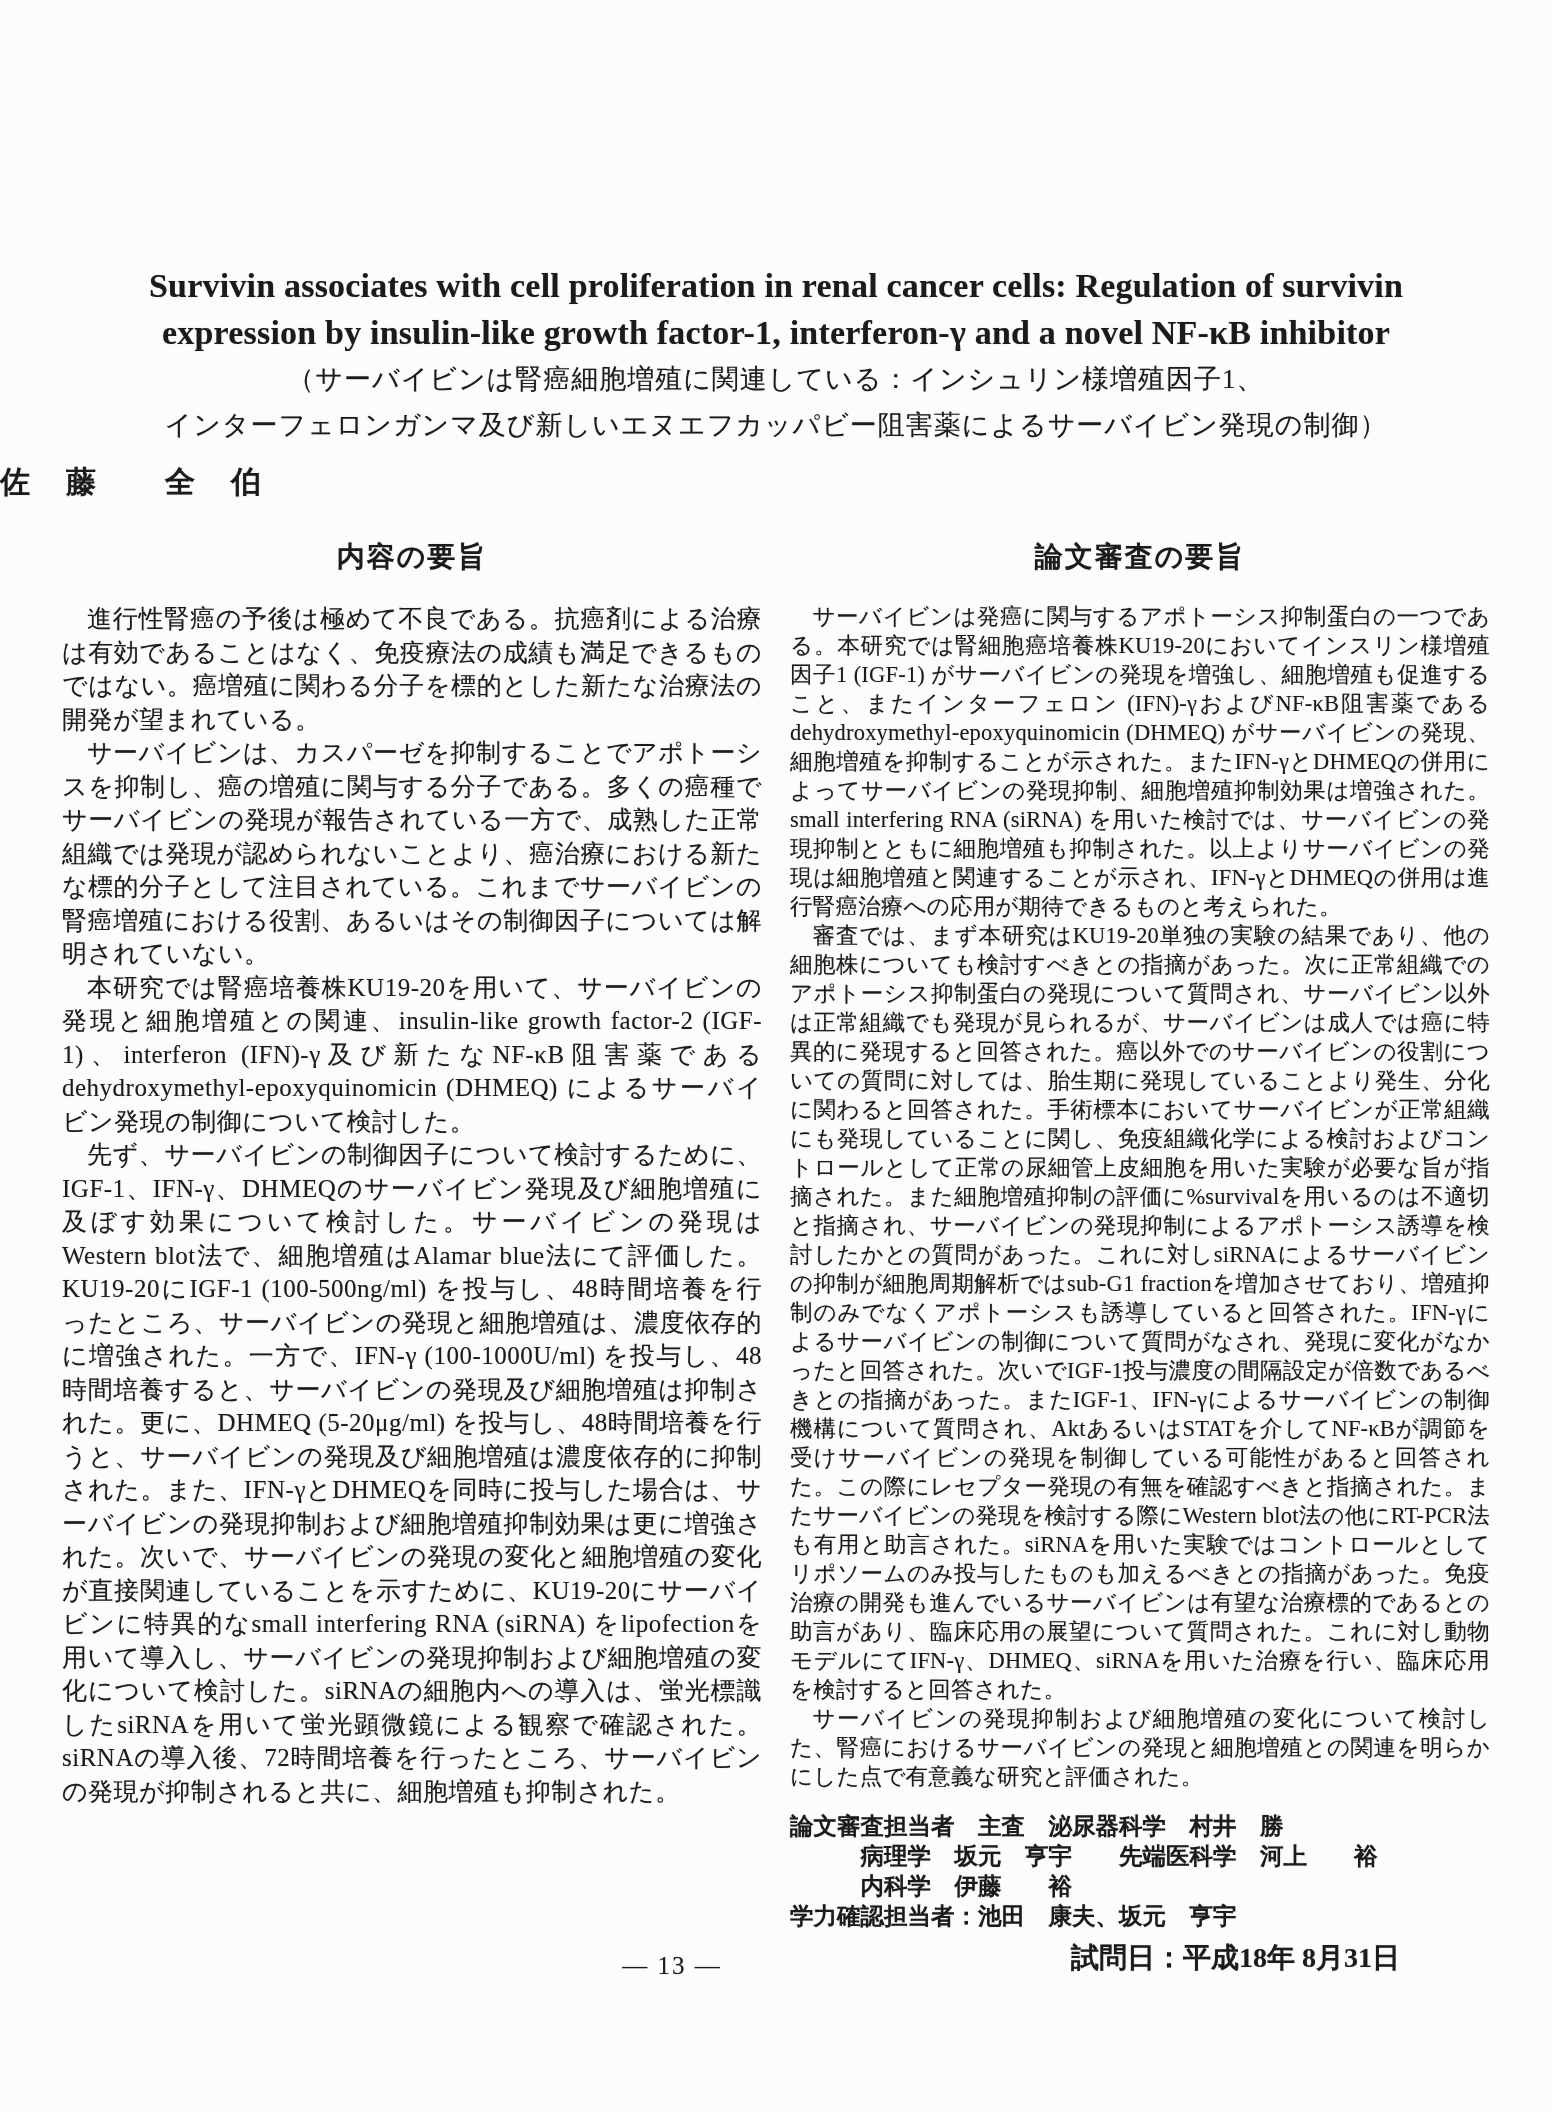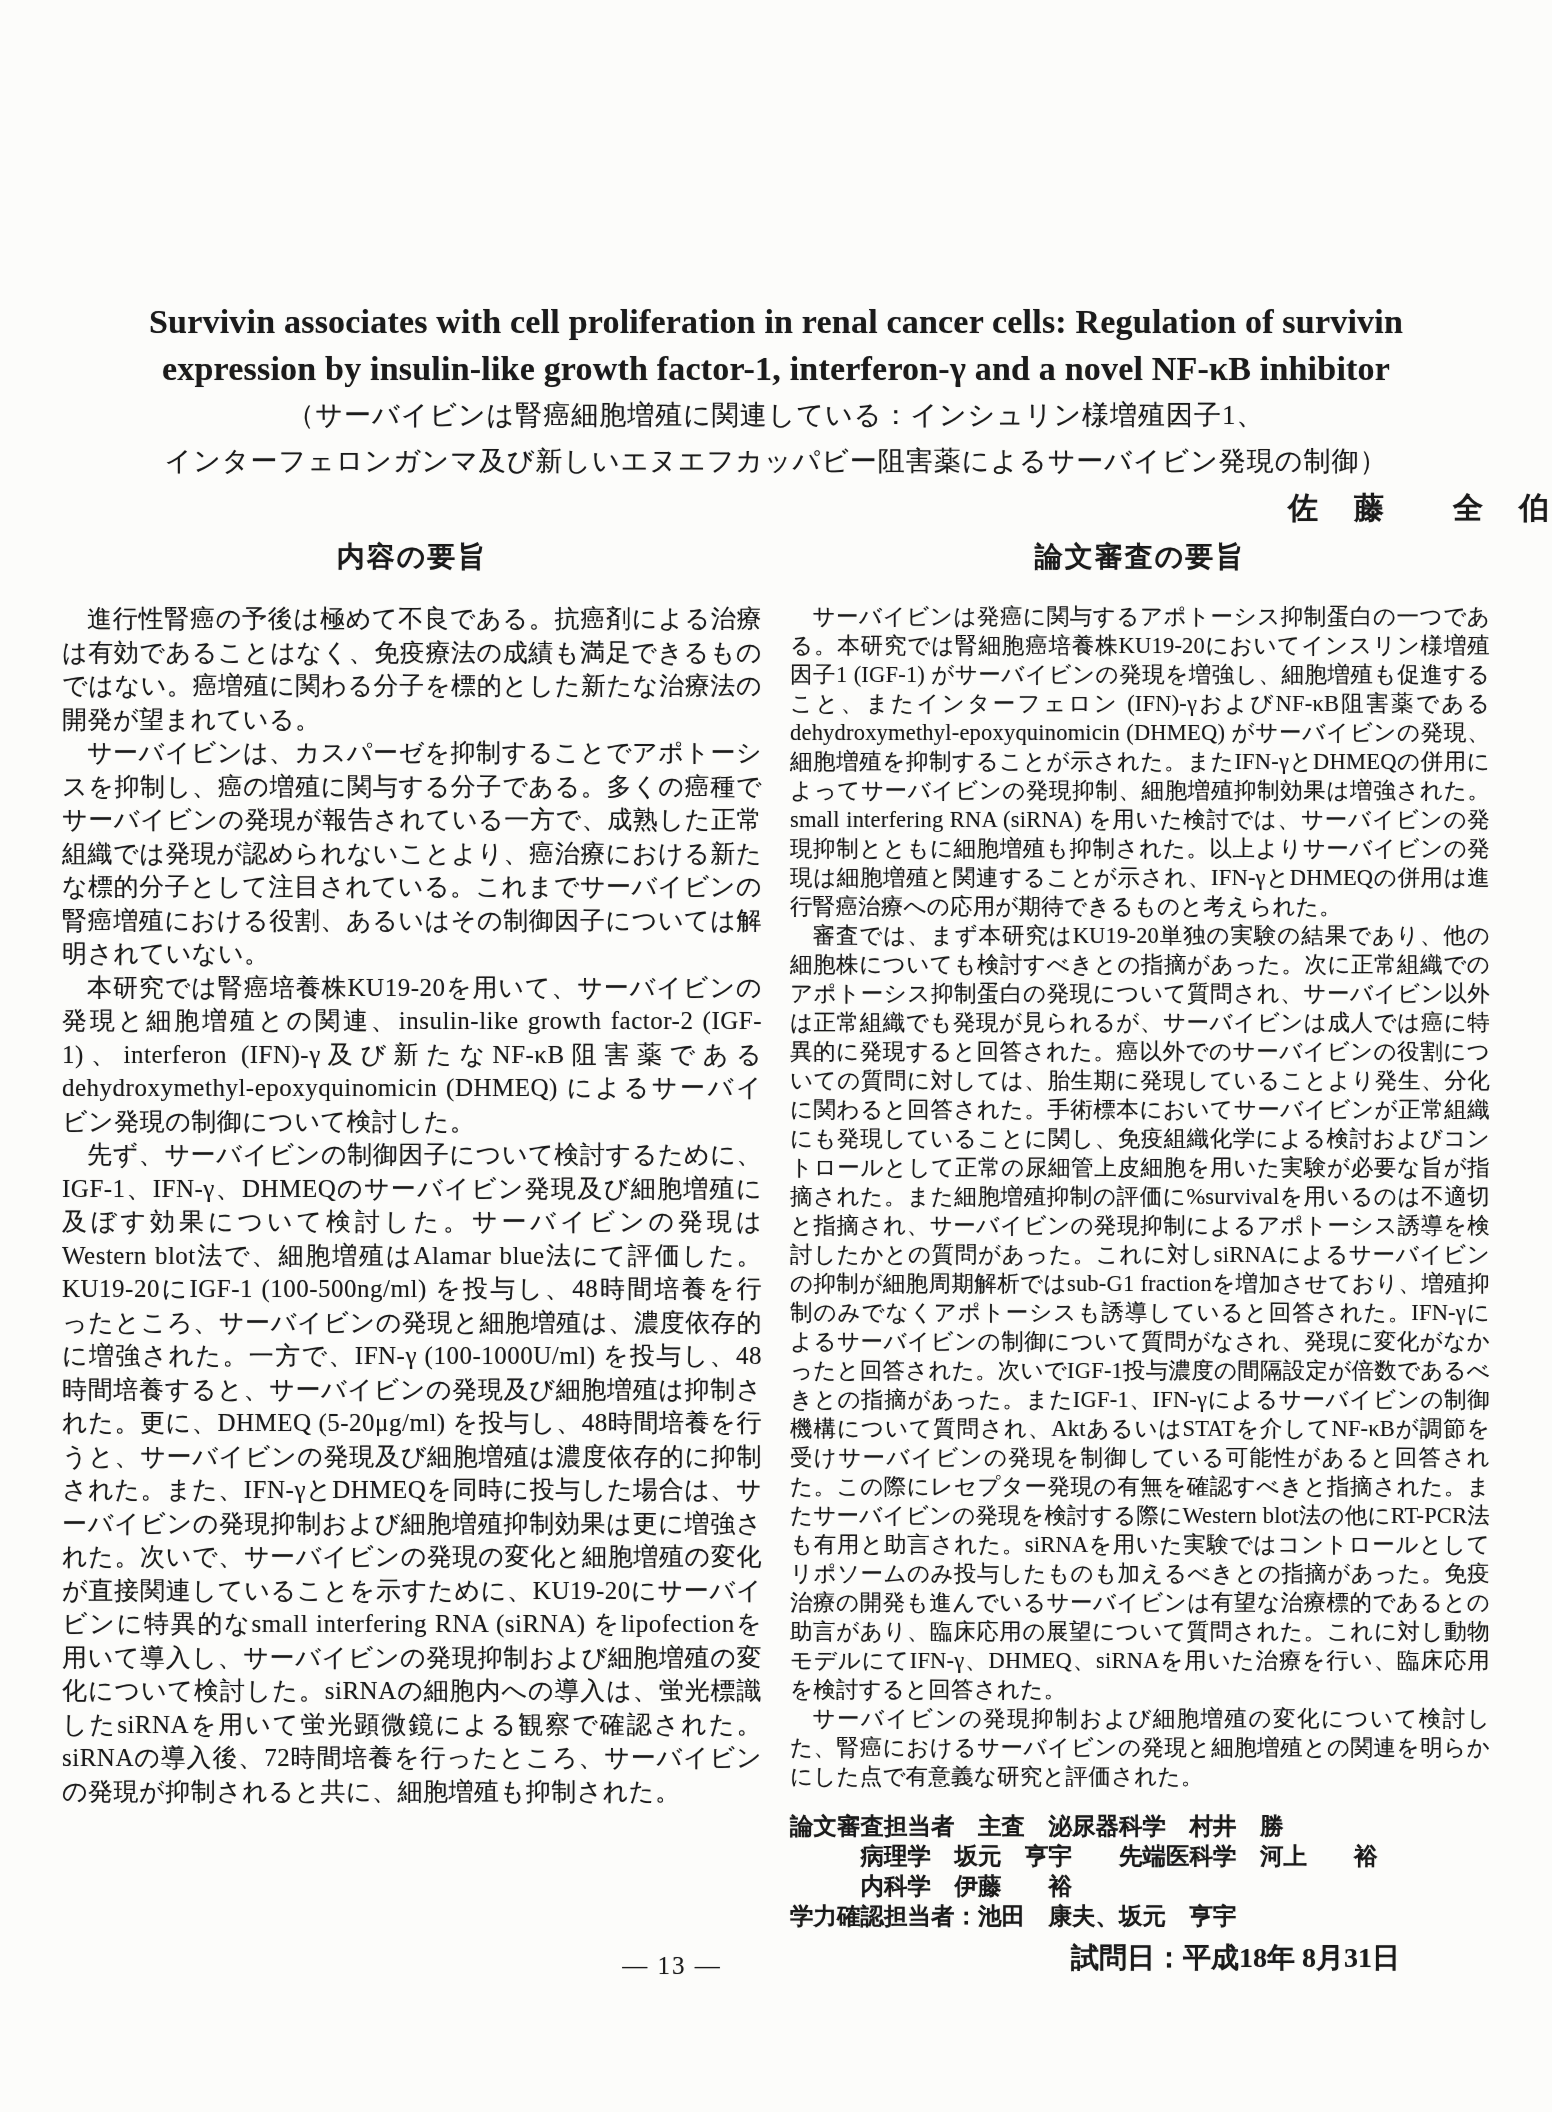--- a/index.html
+++ b/index.html
@@ -13,36 +13,35 @@
     width:1552px;height:2112px;
     background:#fcfcfa;
     color:#1b1b1b;
     overflow:hidden;
     text-shadow:0 0 1px rgba(20,20,20,0.35);
   }
   
   .title-block{
     position:absolute;top:262px;left:0;width:1552px;
     text-align:center;
-    margin-top:36px;
   }
   .title-en-line{
     font-family:"Liberation Serif","DejaVu Serif",serif;
     font-size:34px;line-height:47px;font-weight:600;
     letter-spacing:0.2px;
     white-space:nowrap;
   }
   .title-ja-line{
     font-size:27px;line-height:46px;font-weight:500;
     letter-spacing:1px;
     white-space:nowrap;
   }
   .author{
-    position:absolute;top:488px;left:0;width:1552px;
-    text-align:right;
+    position:absolute;top:462px;left:0;width:1552px;
+    text-align:left;
     font-family:"Liberation Sans","DejaVu Sans",sans-serif;
     font-size:30px;font-weight:700;letter-spacing:3px;
     white-space:pre;
   }
   
   .col{
     position:absolute;top:538px;width:700px;
   }
   .col-left{left:62px;}
   .col-right{left:790px;}

